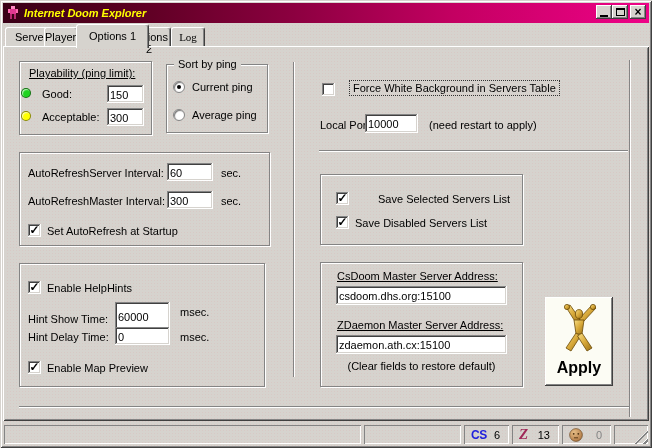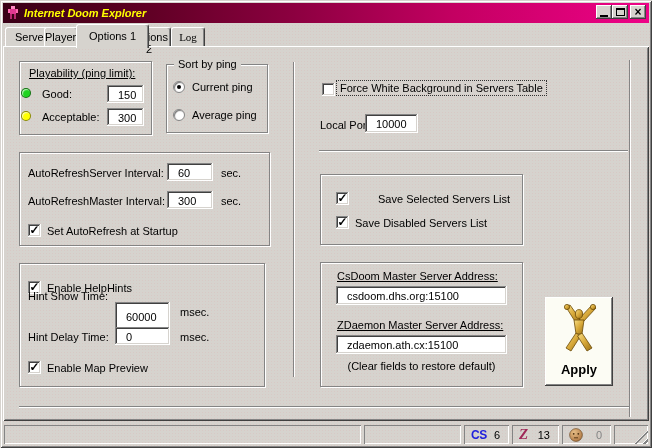--- a/index.html
+++ b/index.html
@@ -51,47 +51,47 @@
   .hline { position:absolute; height:0; border-top:1px solid #848484; border-bottom:1px solid #ffffff; }
   .vline { position:absolute; width:0; border-left:1px solid #848484; border-right:1px solid #ffffff; }
   .legend { position:absolute; background:#d6d3ce; padding:0 4px; z-index:2; }
 
   .lbl { position:absolute; white-space:nowrap; }
   .ul { text-decoration:underline; }
 
   
   .field {
     position:absolute; background:#fff; border:none; font-family:"Liberation Sans",sans-serif;
-    font-size:11px; padding:1px 3px 0 11px; color:#000;
+    font-size:11px; padding:1px 3px 0 3px; color:#000;
     box-shadow: inset -1px -1px #ffffff, inset 1px 1px #848484, inset -2px -2px #d6d3ce, inset 2px 2px #404040;
   }
   .cb {
     position:absolute; width:13px; height:13px; background:#fff;
     box-shadow: inset -1px -1px #ffffff, inset 1px 1px #848484, inset -2px -2px #d6d3ce, inset 2px 2px #404040;
     text-align:center;
   }
   .cb::after { content:""; font-size:12px; font-weight:bold; line-height:12px; display:block; }
   .cb.checked::after { content:"\2713"; }
   .radio {
     position:absolute; width:12px; height:12px; border-radius:50%; background:#fff;
     border:1px solid #848484; box-shadow: inset 1px 1px 1px rgba(64,64,64,0.7);
   }
   .radio.checked::after {
     content:""; position:absolute; left:3px; top:3px; width:4px; height:4px; border-radius:50%; background:#000;
   }
   .led { position:absolute; width:10px; height:10px; border-radius:50%; border:1px solid rgba(0,0,0,0.45);
          box-shadow: inset 1px 1px 1px rgba(255,255,255,0.7); }
-  .focus-dotted { border:1px dotted #333; padding:1px 3px; }
+  .focus-dotted { border:1px dotted #333; padding:1px 3px;margin-left:13px; }
 
   .apply-btn {
     position:absolute; left:545px; top:297px; width:68px; height:89px; background:#fcfcf4;
     box-shadow: inset -1px -1px #404040, inset 1px 1px #ffffff, inset -2px -2px #848484, inset 2px 2px #fcfcf4;
     text-align:center; cursor:default;
   }
-  .apply-btn .caption { position:absolute; bottom:9px; width:100%; font-weight:bold; font-size:13px; }
+  .apply-btn .caption { position:absolute; bottom:9px; width:100%; font-weight:bold; font-size:16px; }
 
   
   .statusbar { position:absolute; left:3px; top:423px; width:646px; height:22px; }
   .sb-panel {
     position:absolute; top:2px; height:19px;
     box-shadow: inset 1px 1px #848484, inset -1px -1px #ffffff;
     display:flex; align-items:center; justify-content:space-between; padding:0 9px 0 7px;
   }
   .cs-glyph { color:#2121dd; font-weight:bold; font-size:12px; letter-spacing:-0.5px; }
   .z-glyph { color:#a02858; font-weight:bold; font-style:italic; font-family:"Liberation Serif",serif; font-size:15px; }
@@ -159,38 +159,39 @@
   <span class="lbl" style="left:221px; top:167px;">sec.</span>
   <span class="lbl" style="left:28px; top:195px;">AutoRefreshMaster Interval:</span>
   <input class="field" style="left: 167px; top: 191px; width: 46px; height: 18px;" value="300">
   <span class="lbl" style="left:221px; top:195px;">sec.</span>
   <span class="cb checked" style="left:28px; top:224px;"></span>
   <span class="lbl" style="left:47px; top:225px;">Set AutoRefresh at Startup</span>
 
   <div class="frame" style="left:19px; top:263px; width:246px; height:124px;"></div>
   <span class="cb checked" style="left:28px; top:281px;"></span>
   <span class="lbl" style="left:47px; top:282px;">Enable HelpHints</span>
-  <span class="lbl" style="left:28px; top:290px;text-align:right;">Hint Show Time:</span>
+  <span class="lbl" style="left:28px; top:313px;text-align:right;">Hint Show Time:</span>
   <input class="field" style="left: 115px; top: 302px; width: 55px; height: 28px;" value="60000">
   <span class="lbl" style="left:180px; top:306px;">msec.</span>
   <span class="lbl" style="left:28px; top:331px;">Hint Delay Time:</span>
   <input class="field" style="left: 115px; top: 327px; width: 55px; height: 18px;" value="0">
   <span class="lbl" style="left:180px; top:331px;">msec.</span>
   <span class="cb checked" style="left:28px; top:361px;"></span>
   <span class="lbl" style="left:47px; top:362px;">Enable Map Preview</span>
 
   <div class="vline" style="left:293px; top:62px; height:315px;"></div>
   <div class="vline" style="left:629px; top:60px; height:357px;"></div>
   <div class="hline" style="left:19px; top:406px; width:610px;"></div>
 
   <span class="cb" style="left:322px; top:83px;"></span>
   <span class="lbl focus-dotted" style="left:336px; top:80px;">Force White Background in Servers Table</span>
 
   <span class="lbl" style="left:320px; top:119px;">Local Port:</span>
   <input class="field" style="left: 365px; top: 114px; width: 53px; height: 19px;" value="10000">
+  <span class="lbl" style="left:429px; top:119px;">(need restart to apply)</span>
 
   <div class="hline" style="left:319px; top:150px; width:309px;"></div>
 
   <div class="frame" style="left:320px; top:174px; width:203px; height:71px;"></div>
   <span class="cb checked" style="left:336px; top:192px;"></span>
   <span class="lbl" style="left:346px; top:193px;margin-left:32px;">Save Selected Servers List</span>
   <span class="cb checked" style="left:336px; top:216px;"></span>
   <span class="lbl" style="left:355px; top:217px;">Save Disabled Servers List</span>
 
   <div class="frame" style="left:320px; top:262px; width:203px; height:125px;"></div>

